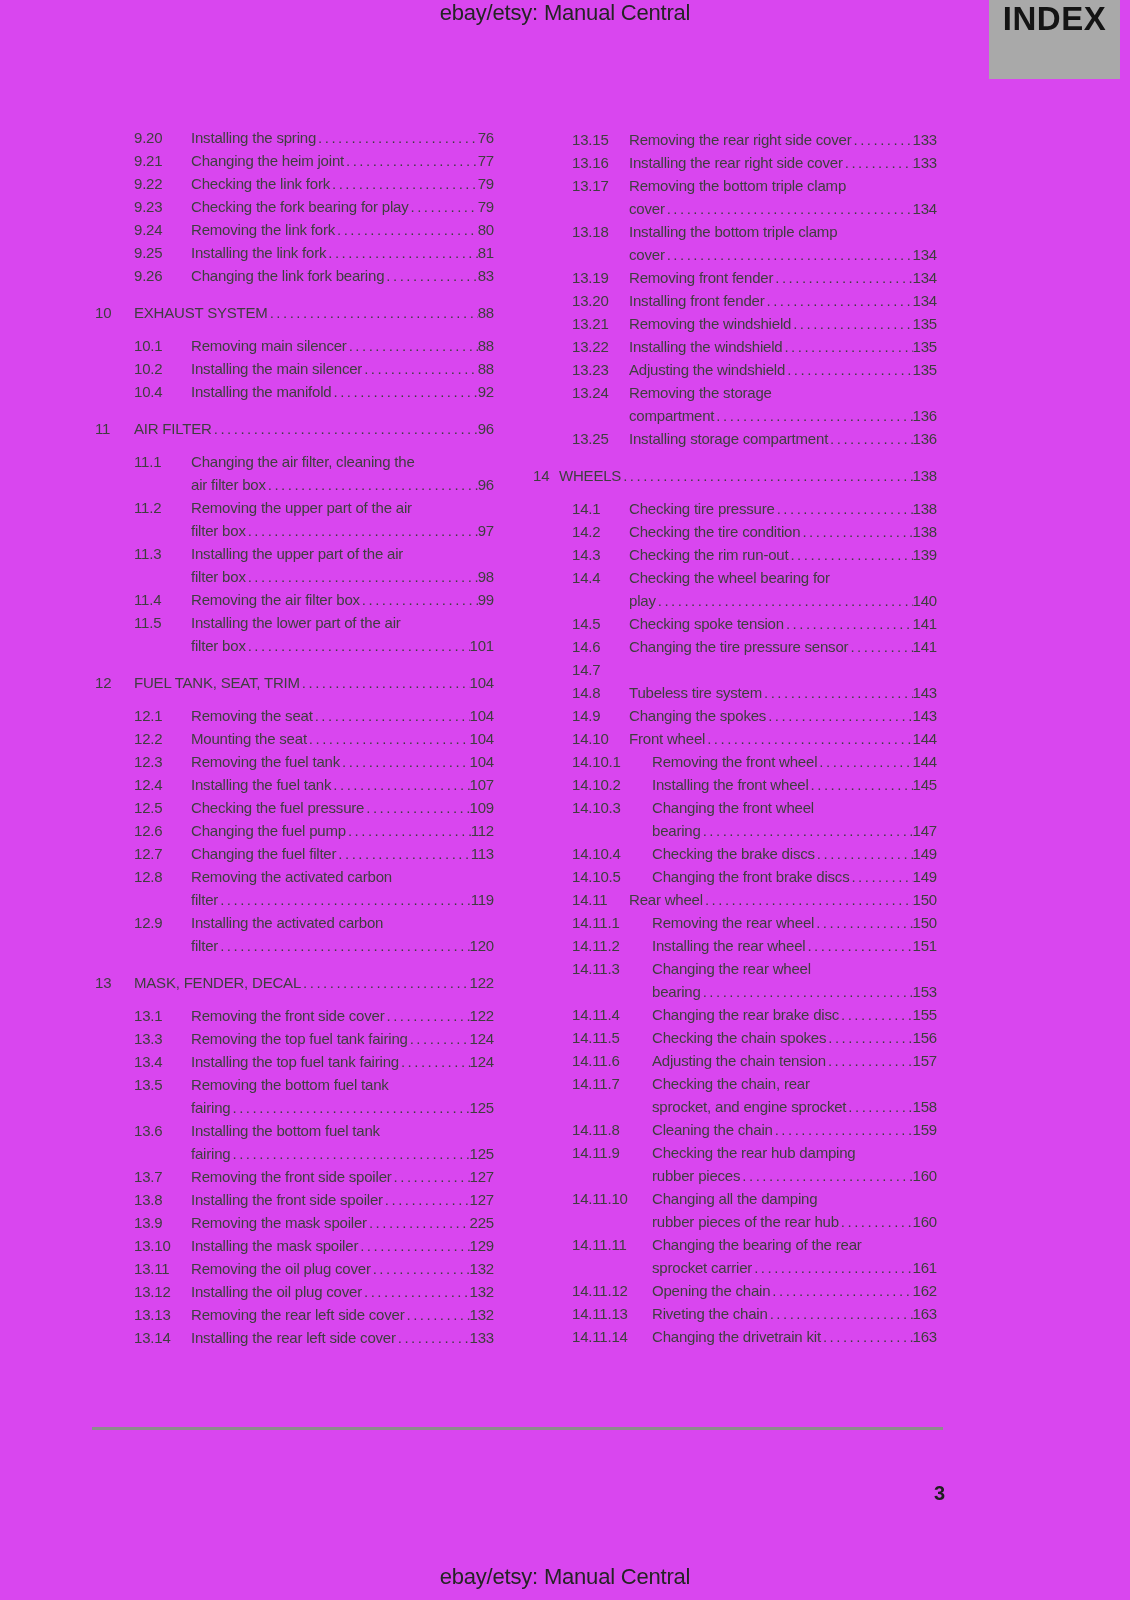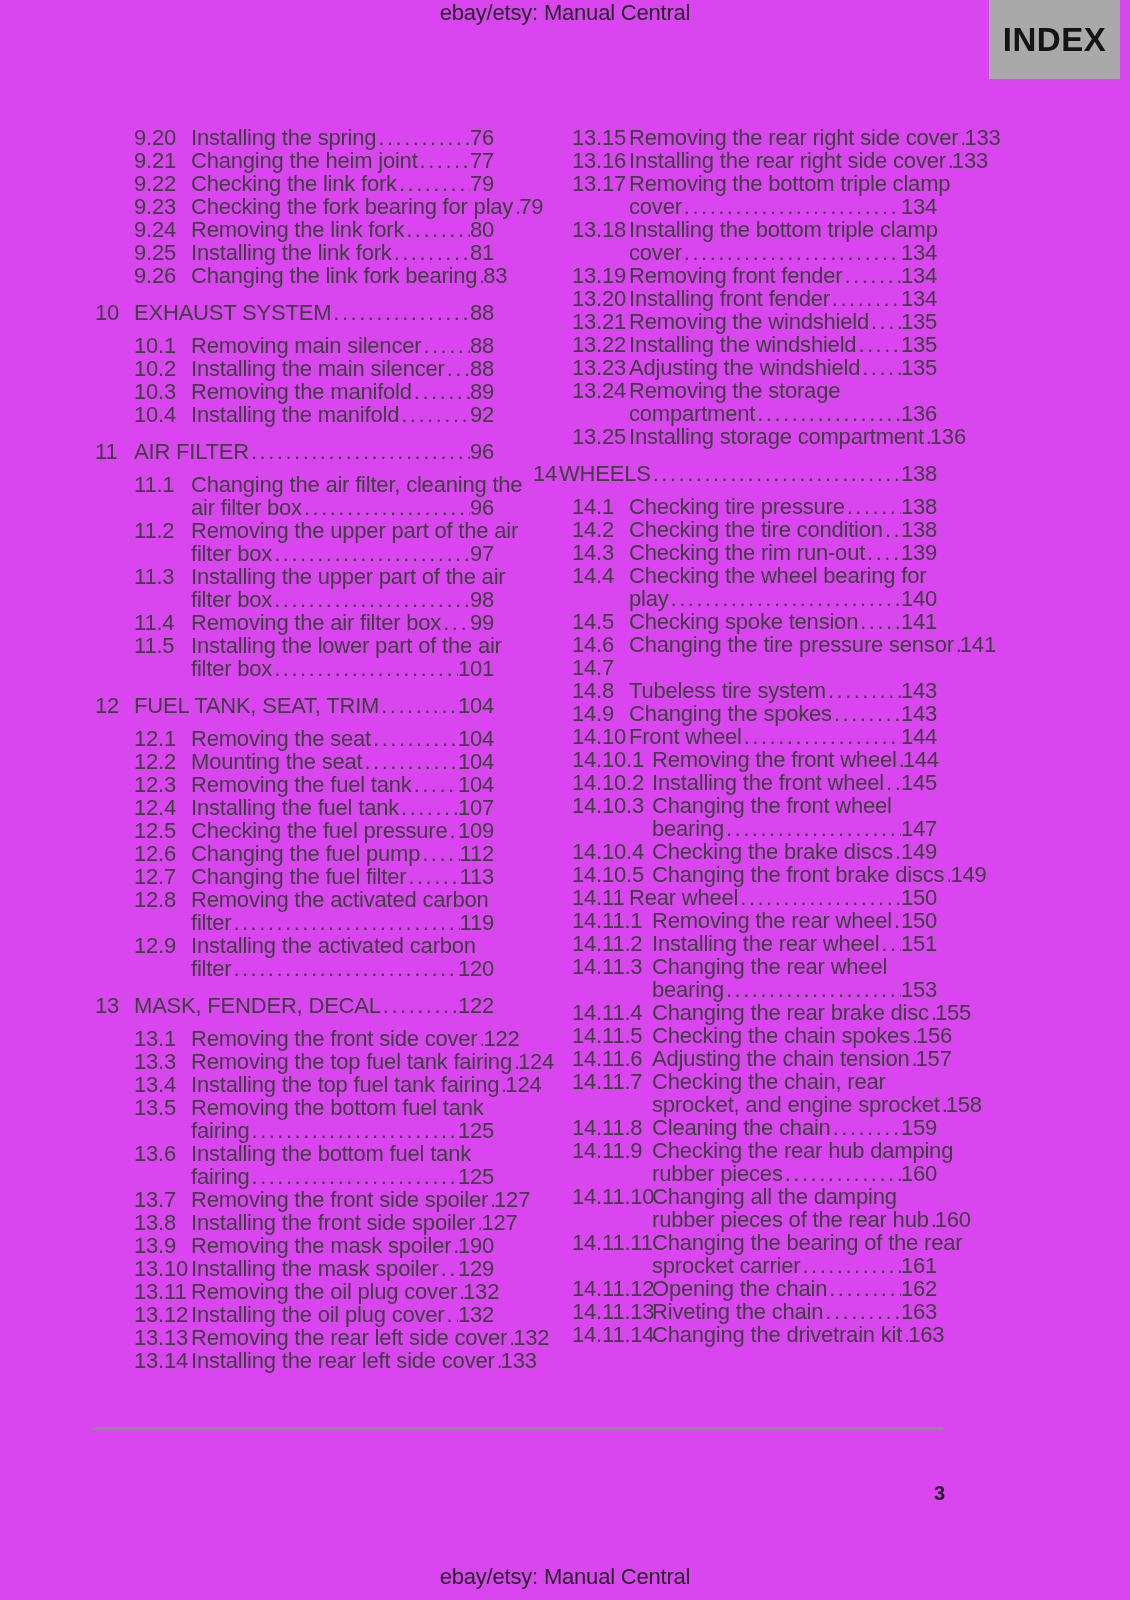--- a/index.html
+++ b/index.html
@@ -20,35 +20,36 @@
     width: 100%;
     text-align: center;
     font-size: 22px;
     color: #242424;
     letter-spacing: -0.2px;
   }
   .index-box {
     position: absolute; top: 0; left: 989px;
     width: 131px; height: 79px;
     background: #a9a9a9;
-    display: flex; align-items: center; justify-content: center;
+    display: flex; justify-content: center;
   }
   .index-label {
     font-size: 33px;
     font-weight: bold;
     color: #141414;
     letter-spacing: 0.5px;
   }
   .toc {
     position: absolute; top: 126px; left: 95px;
     width: 842px;
     display: flex;
-    font-size: 22px;
+    font-size: 15px;
     line-height: 23px;
     letter-spacing: -0.2px;
+    align-items: center;
   }
   .col { display: block; }
   .col-left  { width: 399px; }
   .col-right { width: 404px; margin-left: 39px; }
 
   .toc-row { display: flex; align-items: flex-start; }
   .toc-row.entry { padding-left: 39px; }
   .num { flex: none; width: 57px; }
   .toc-row.deep .num { width: 80px; }
   .toc-row.section { margin: 14px 0 10px 0; }
@@ -196,30 +197,20 @@
           <span class="num">10.2</span>
           <span class="body">
             <span class="lead-line">
               <span class="frag">Installing the main silencer</span>
               <span class="leader"></span>
               <span class="pgnum">88</span>
             </span>
           </span>
         </div>
         <div class="toc-row entry">
-          <span class="num">10.3</span>
-          <span class="body">
-            <span class="lead-line">
-              <span class="frag">Removing the manifold</span>
-              <span class="leader"></span>
-              <span class="pgnum">89</span>
-            </span>
-          </span>
-        </div>
-        <div class="toc-row entry">
           <span class="num">10.4</span>
           <span class="body">
             <span class="lead-line">
               <span class="frag">Installing the manifold</span>
               <span class="leader"></span>
               <span class="pgnum">92</span>
             </span>
           </span>
         </div>
         <div class="toc-row section">
@@ -469,21 +460,21 @@
               <span class="pgnum">127</span>
             </span>
           </span>
         </div>
         <div class="toc-row entry">
           <span class="num">13.9</span>
           <span class="body">
             <span class="lead-line">
               <span class="frag">Removing the mask spoiler</span>
               <span class="leader"></span>
-              <span class="pgnum">190</span>
+              <span class="pgnum">225</span>
             </span>
           </span>
         </div>
         <div class="toc-row entry">
           <span class="num">13.10</span>
           <span class="body">
             <span class="lead-line">
               <span class="frag">Installing the mask spoiler</span>
               <span class="leader"></span>
               <span class="pgnum">129</span>

